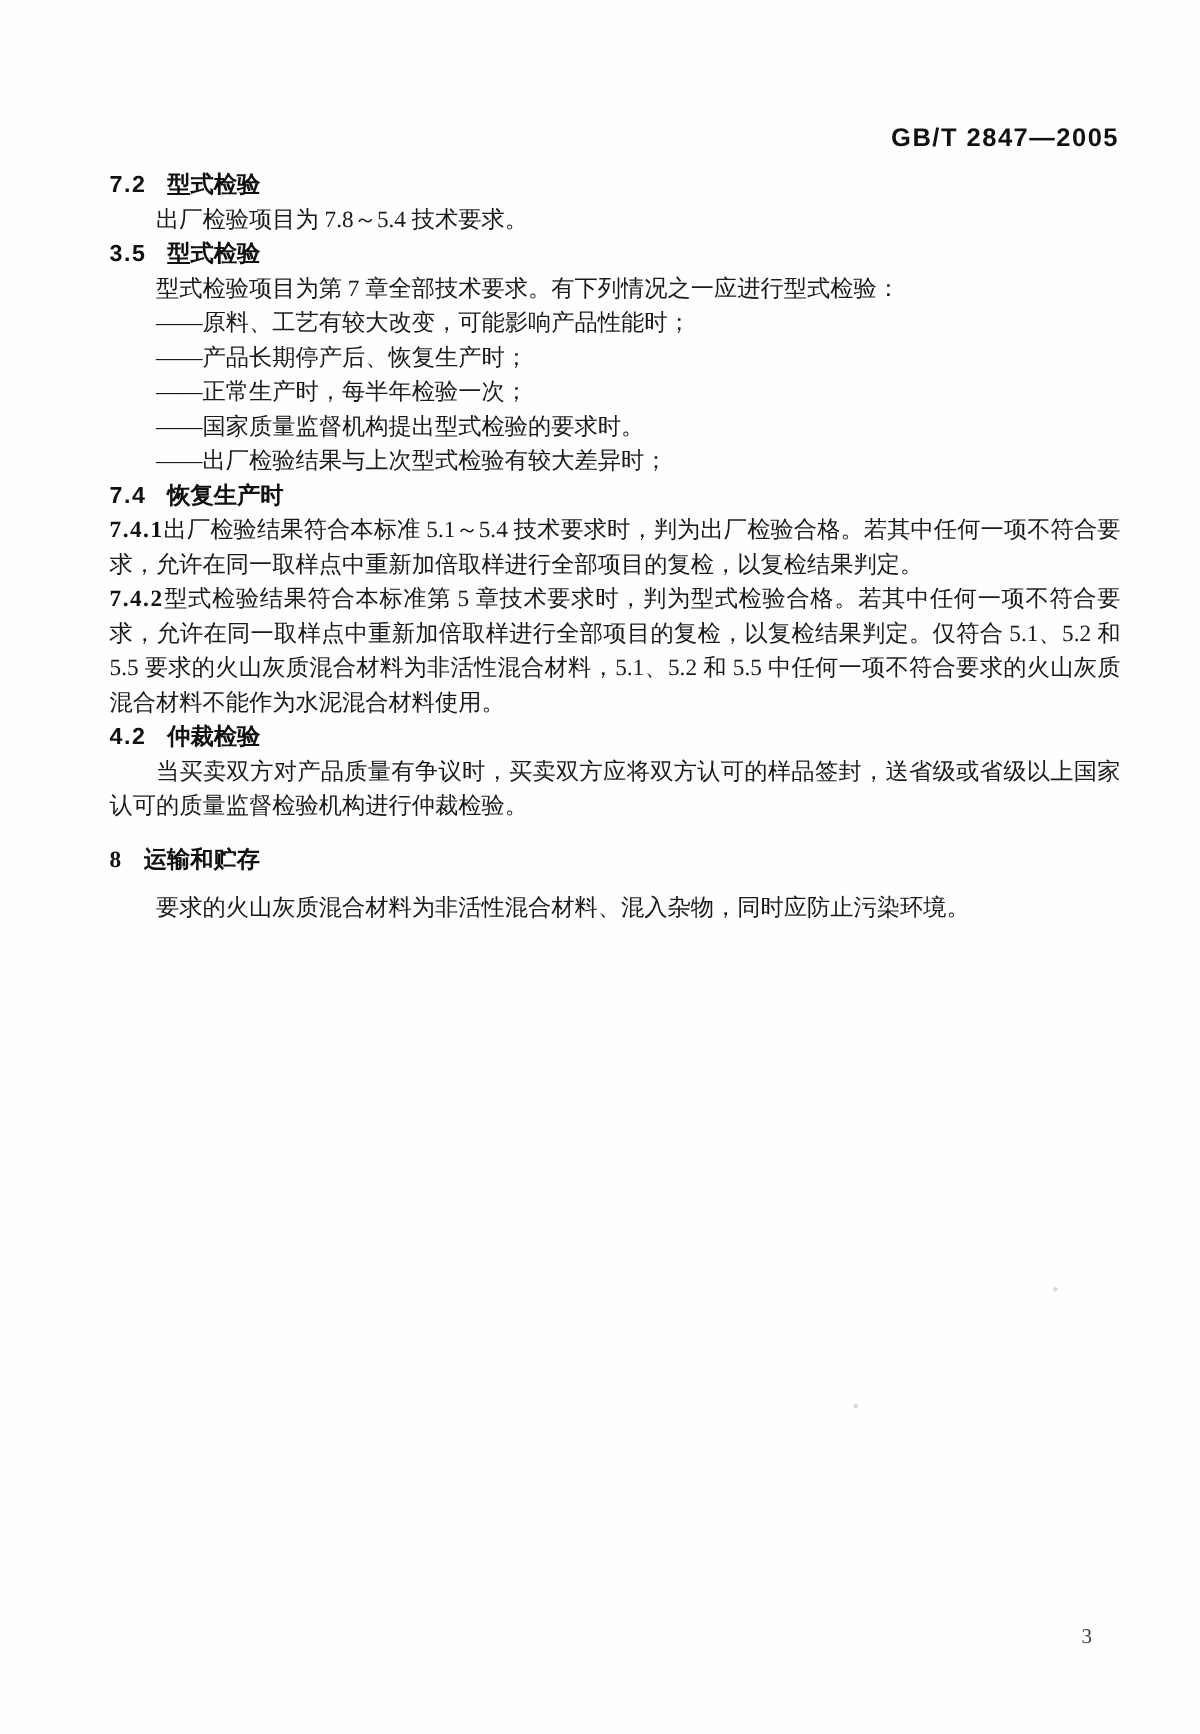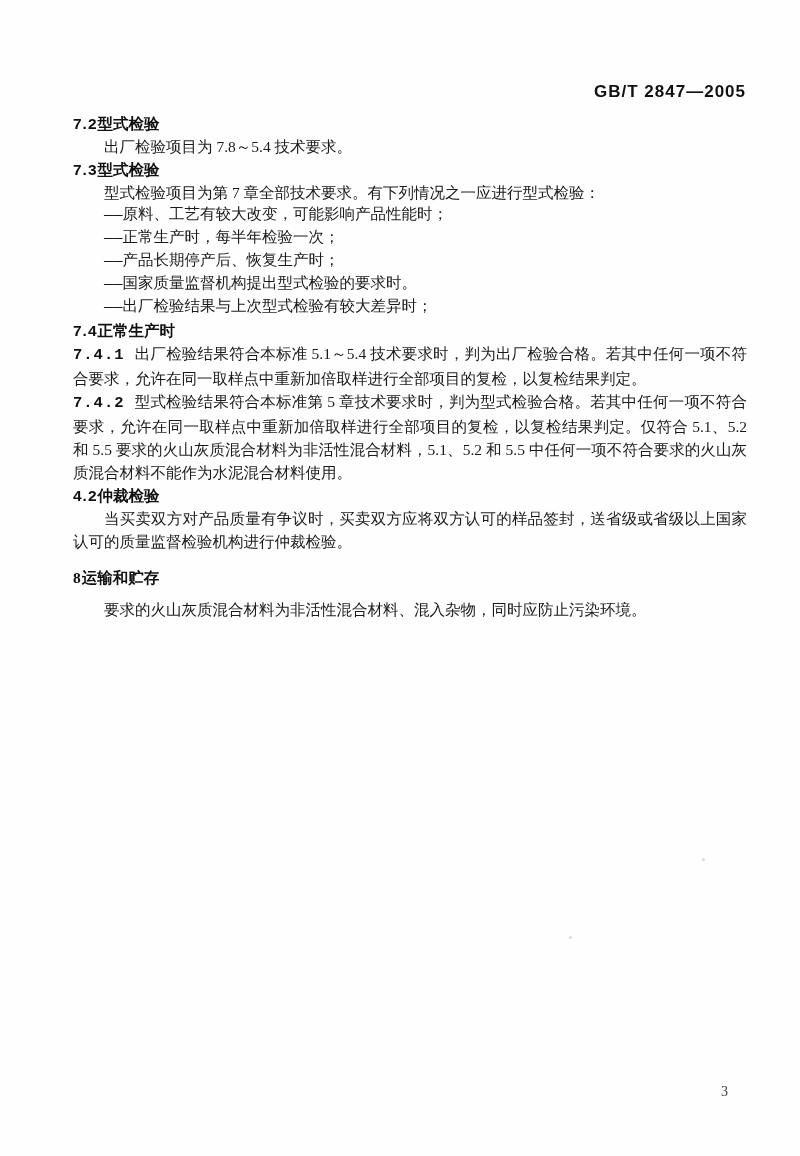--- a/index.html
+++ b/index.html
@@ -37,44 +37,43 @@
     font-size: 15.5px;
     line-height: 23px;
     color: #1a1a1a;
   }
   .heading, .chapter {
     font-family: "Liberation Sans", sans-serif;
     font-weight: bold;
     color: #111;
   }
   .heading .num, .chapter .num {
+    margin-right: 14px;
     letter-spacing: 1px;
   }
   .chapter {
     margin-top: 13px;
     margin-bottom: 9px;
     font-family: Liberation Serif, serif;
   }
   .para {
     text-align: justify;
   }
   .para.indent {
     text-indent: 2em;
   }
   .dash {
     padding-left: 2em;
-    font-family: Liberation Mono, monospace;
   }
   .numbered {
     text-align: justify;
   }
   .numbered .num {
-    font-family: Liberation Mono, monospace;
+    font-family: Liberation Serif, serif;
     font-weight: bold;
-    margin-right: 10px;
     letter-spacing: 1px;
     color: #111;
   }
   .page-number {
     position: absolute;
     top: 1084px;
     right: 72px;
     font-size: 14px;
     color: #3c3c3c;
     font-family: "Liberation Serif", serif;
@@ -91,28 +90,28 @@
 </style>
 </head>
 <body>
 
 <div class="page">
   <div class="std-header">GB/T 2847—2005</div>
 
   <div class="content" id="content">
       <div class="blk heading"><span class="num">7.2</span><span class="title">型式检验</span></div>
       <p class="blk para indent">出厂检验项目为 7.8～5.4 技术要求。</p>
-      <div class="blk heading"><span class="num">7.3</span><span class="title">型式检验</span></div>
+      <div class="blk heading"><span class="num">3.5</span><span class="title">型式检验</span></div>
       <p class="blk para indent">型式检验项目为第 7 章全部技术要求。有下列情况之一应进行型式检验：</p>
       <p class="blk dash">——原料、工艺有较大改变，可能影响产品性能时；</p>
+      <p class="blk dash">——产品长期停产后、恢复生产时；</p>
       <p class="blk dash">——正常生产时，每半年检验一次；</p>
-      <p class="blk dash">——产品长期停产后、恢复生产时；</p>
       <p class="blk dash">——国家质量监督机构提出型式检验的要求时。</p>
       <p class="blk dash">——出厂检验结果与上次型式检验有较大差异时；</p>
-      <div class="blk heading"><span class="num">7.4</span><span class="title">正常生产时</span></div>
+      <div class="blk heading"><span class="num">7.4</span><span class="title">恢复生产时</span></div>
       <p class="blk numbered"><span class="num">7.4.1</span><span>出厂检验结果符合本标准 5.1～5.4 技术要求时，判为出厂检验合格。若其中任何一项不符合要求，允许在同一取样点中重新加倍取样进行全部项目的复检，以复检结果判定。</span></p>
       <p class="blk numbered"><span class="num">7.4.2</span><span>型式检验结果符合本标准第 5 章技术要求时，判为型式检验合格。若其中任何一项不符合要求，允许在同一取样点中重新加倍取样进行全部项目的复检，以复检结果判定。仅符合 5.1、5.2 和 5.5 要求的火山灰质混合材料为非活性混合材料，5.1、5.2 和 5.5 中任何一项不符合要求的火山灰质混合材料不能作为水泥混合材料使用。</span></p>
       <div class="blk heading"><span class="num">4.2</span><span class="title">仲裁检验</span></div>
       <p class="blk para indent">当买卖双方对产品质量有争议时，买卖双方应将双方认可的样品签封，送省级或省级以上国家认可的质量监督检验机构进行仲裁检验。</p>
       <div class="blk chapter"><span class="num">8</span><span class="title">运输和贮存</span></div>
       <p class="blk para indent">要求的火山灰质混合材料为非活性混合材料、混入杂物，同时应防止污染环境。</p>
     </div>
 
   <div class="speck speck-1"></div>
   <div class="speck speck-2"></div>

